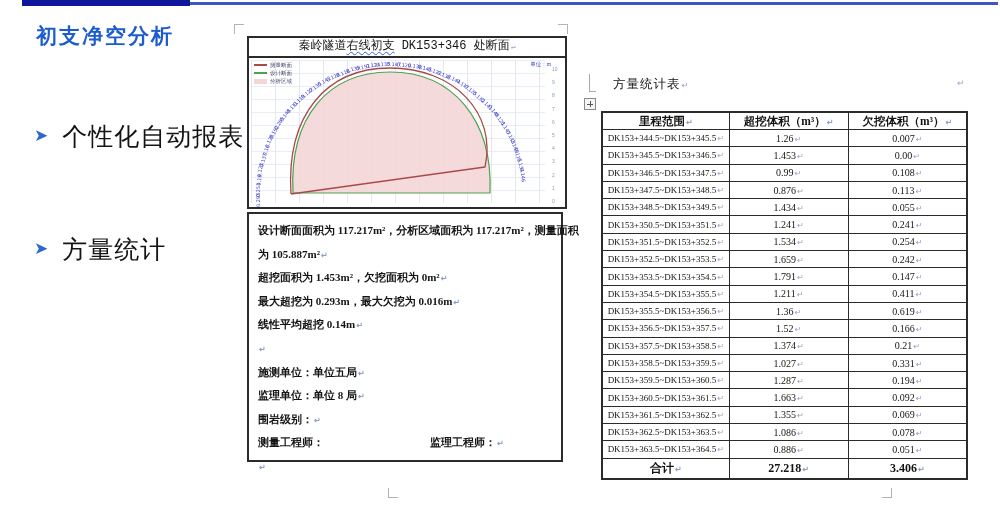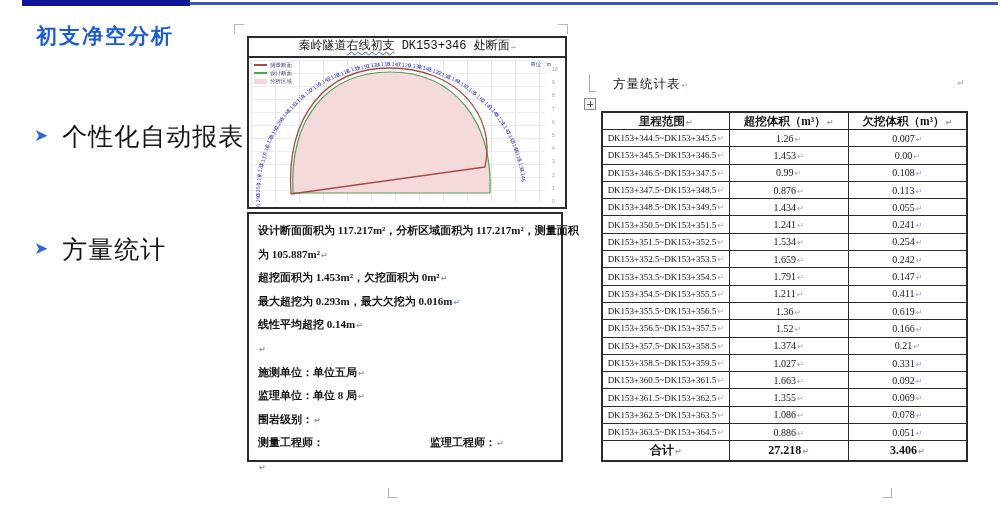--- a/index.html
+++ b/index.html
@@ -275,20 +275,25 @@
         <td class="c-mile"><span>DK153+357.5~DK153+358.5</span><span class="cell-marker">↵</span></td>
         <td><span>1.374</span><span class="cell-marker">↵</span></td>
         <td><span>0.21</span><span class="cell-marker">↵</span></td>
       </tr>
       <tr>
         <td class="c-mile"><span>DK153+358.5~DK153+359.5</span><span class="cell-marker">↵</span></td>
         <td><span>1.027</span><span class="cell-marker">↵</span></td>
         <td><span>0.331</span><span class="cell-marker">↵</span></td>
       </tr>
       <tr>
+        <td class="c-mile"><span>DK153+359.5~DK153+360.5</span><span class="cell-marker">↵</span></td>
+        <td><span>1.287</span><span class="cell-marker">↵</span></td>
+        <td><span>0.194</span><span class="cell-marker">↵</span></td>
+      </tr>
+      <tr>
         <td class="c-mile"><span>DK153+360.5~DK153+361.5</span><span class="cell-marker">↵</span></td>
         <td><span>1.663</span><span class="cell-marker">↵</span></td>
         <td><span>0.092</span><span class="cell-marker">↵</span></td>
       </tr>
       <tr>
         <td class="c-mile"><span>DK153+361.5~DK153+362.5</span><span class="cell-marker">↵</span></td>
         <td><span>1.355</span><span class="cell-marker">↵</span></td>
         <td><span>0.069</span><span class="cell-marker">↵</span></td>
       </tr>
       <tr>

